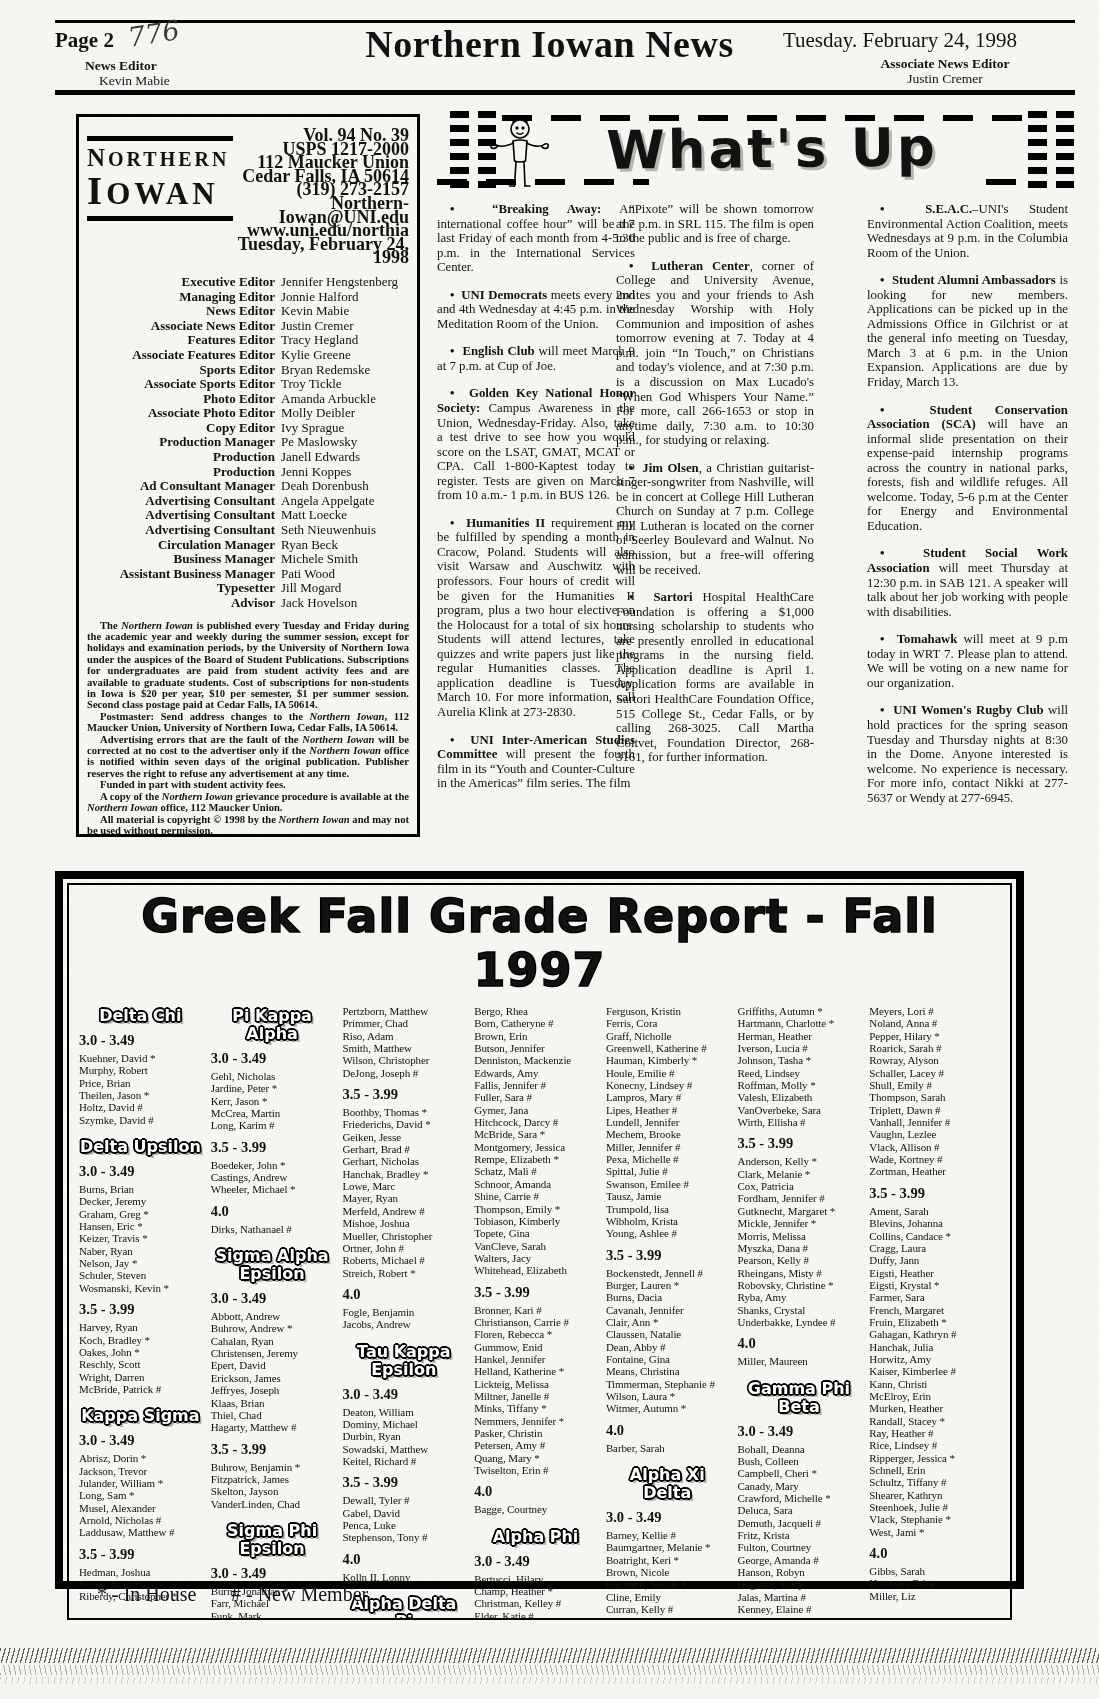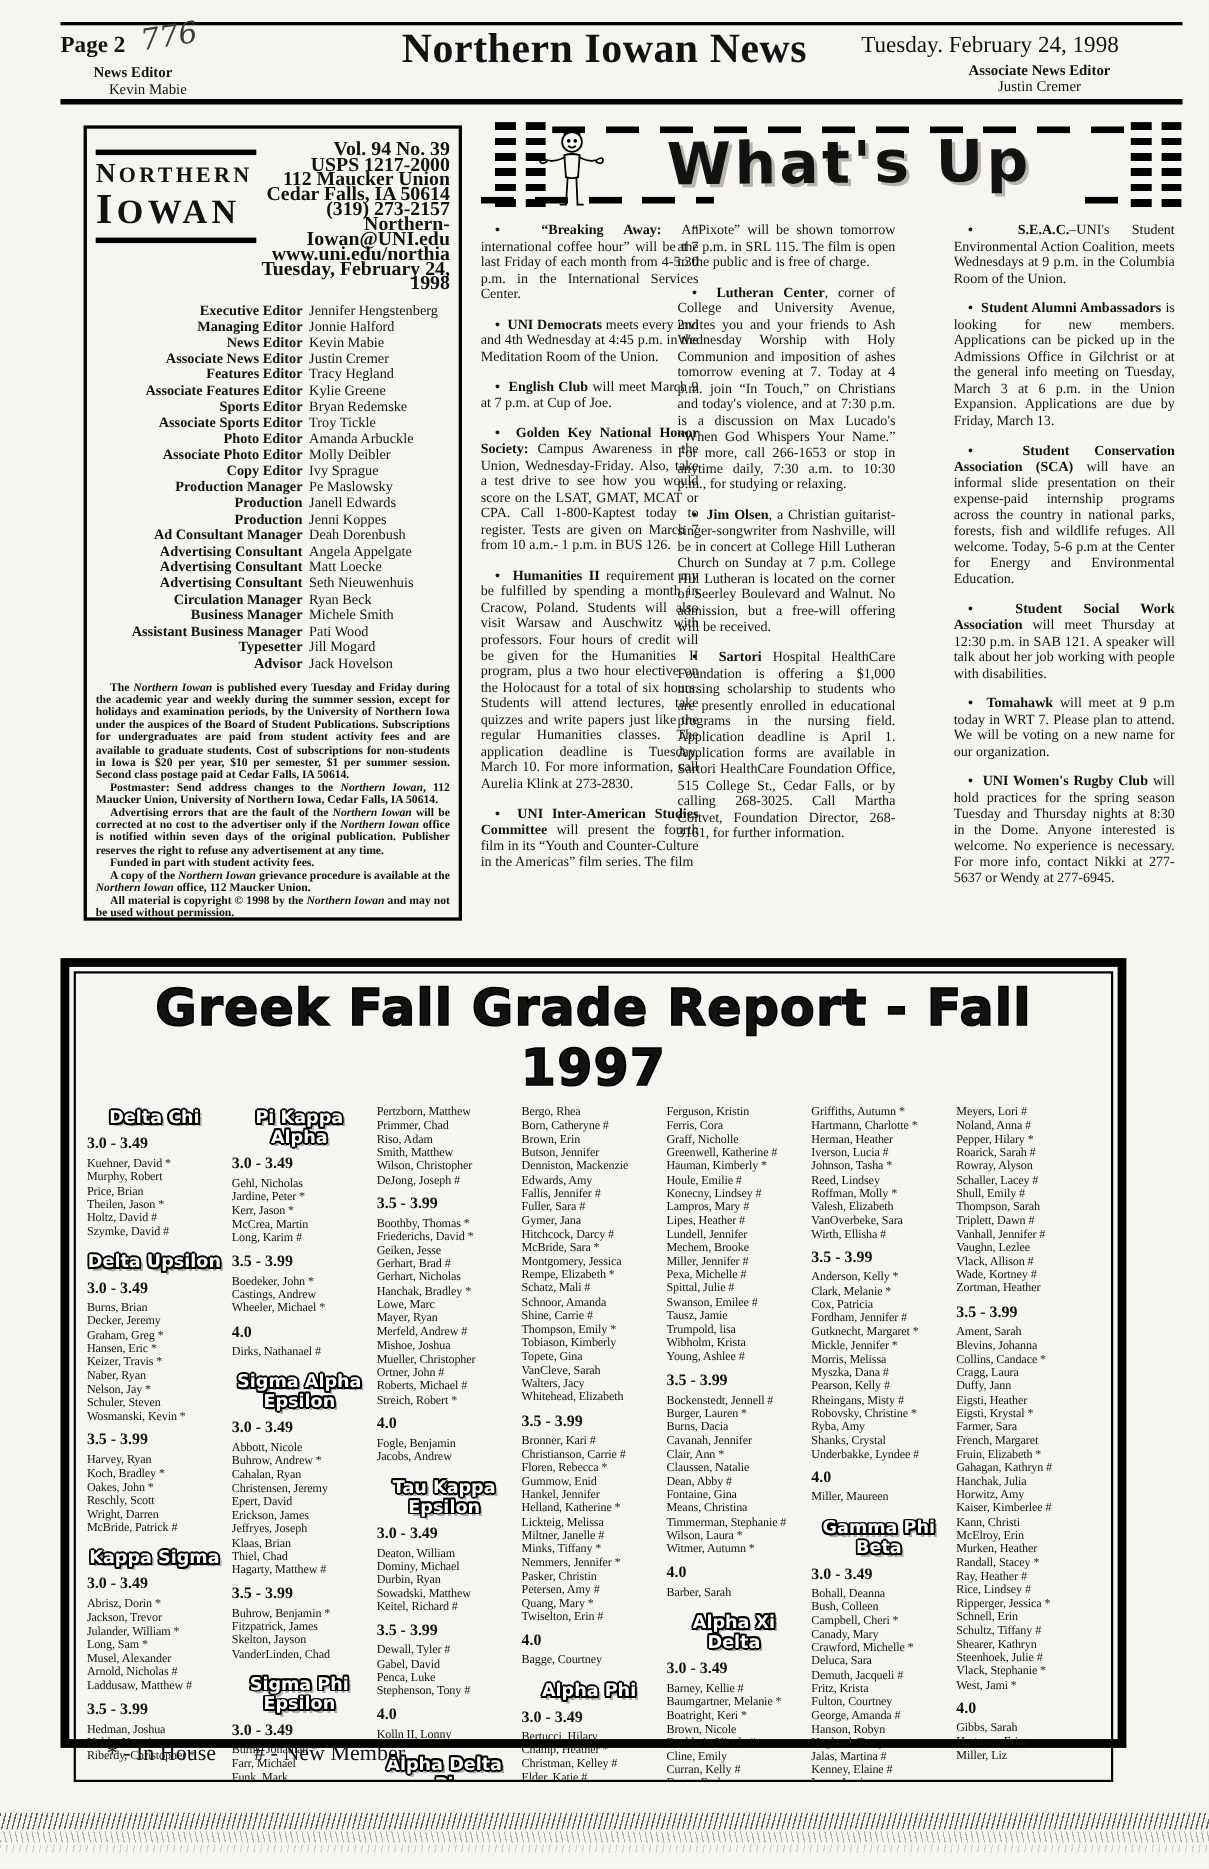--- a/index.html
+++ b/index.html
@@ -346,21 +346,21 @@
             <div class="member">McCrea, Martin</div>
             <div class="member">Long, Karim #</div>
             <div class="grade">3.5 - 3.99</div>
             <div class="member">Boedeker, John *</div>
             <div class="member">Castings, Andrew</div>
             <div class="member">Wheeler, Michael *</div>
             <div class="grade">4.0</div>
             <div class="member">Dirks, Nathanael #</div>
             <div class="chapter">Sigma Alpha Epsilon</div>
             <div class="grade">3.0 - 3.49</div>
-            <div class="member">Abbott, Nicole</div>
+            <div class="member">Abbott, Andrew</div>
             <div class="member">Buhrow, Andrew *</div>
             <div class="member">Cahalan, Ryan</div>
             <div class="member">Christensen, Jeremy</div>
             <div class="member">Epert, David</div>
             <div class="member">Erickson, James</div>
             <div class="member">Jeffryes, Joseph</div>
             <div class="member">Klaas, Brian</div>
             <div class="member">Thiel, Chad</div>
             <div class="member">Hagarty, Matthew #</div>
             <div class="grade">3.5 - 3.99</div>

